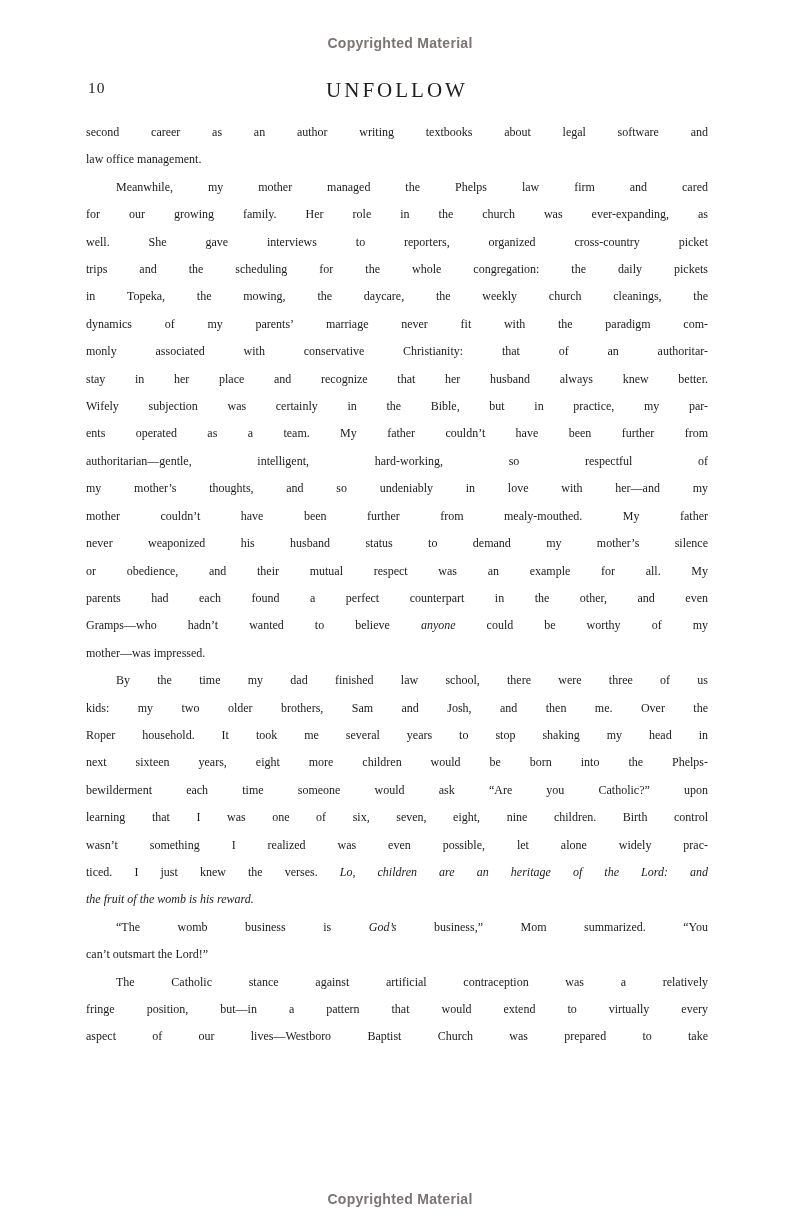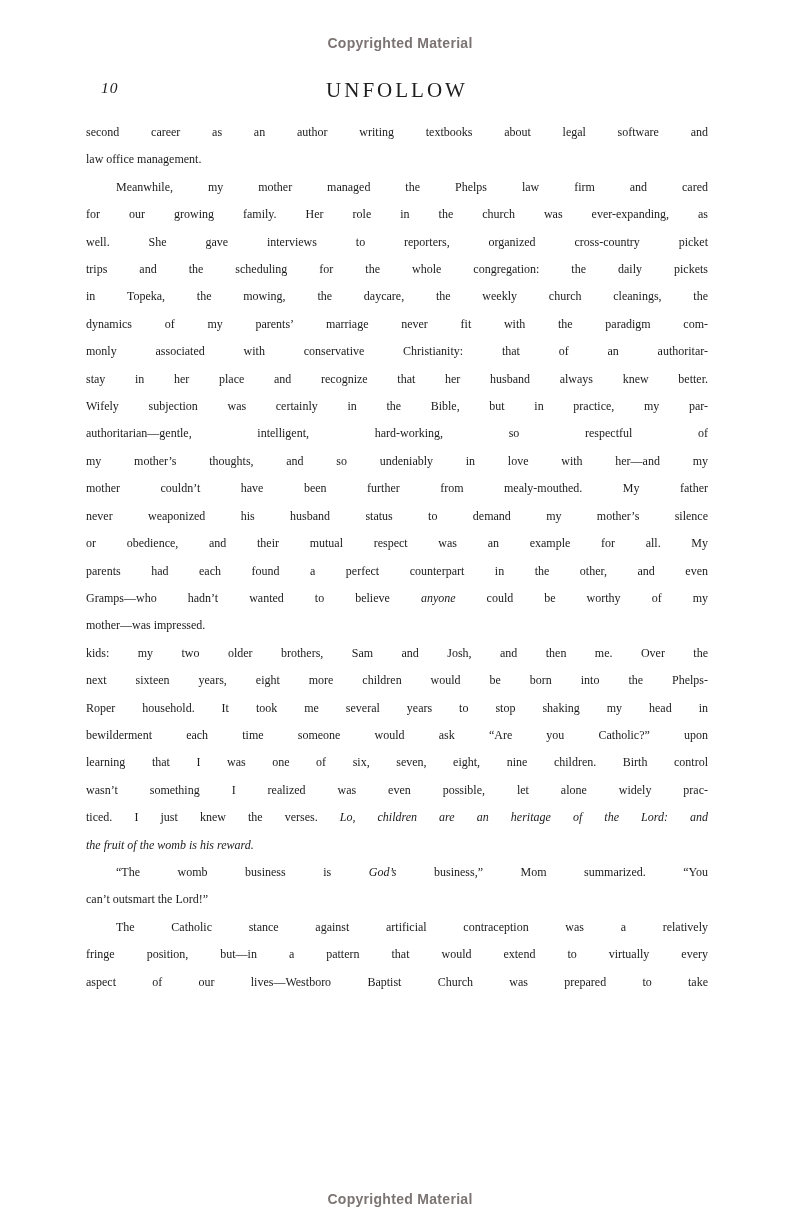--- a/index.html
+++ b/index.html
@@ -32,25 +32,24 @@
   .header {
     position: absolute;
     top: 70px;
     left: 86px;
     width: 622px;
     height: 22px;
     color: #1e1e1e;
   }
   .pagenum {
     position: absolute;
-    left: 15px;
+    left: 2px;
     top: 1px;
     font-size: 15.5px;
     letter-spacing: 1px;
-    font-style: italic;
   }
   .running {
     display: block;
     text-align: center;
     font-size: 21px;
     letter-spacing: 3px;
     font-weight: normal;
   }
   .bodytext {
     position: absolute;
@@ -87,31 +86,33 @@
       <div class="line lastline"><span>law office management.</span></div>
       <div class="line indent"><span>Meanwhile, my mother managed the Phelps law firm and cared</span></div>
       <div class="line"><span>for our growing family. Her role in the church was ever-expanding, as</span></div>
       <div class="line"><span>well. She gave interviews to reporters, organized cross-country picket</span></div>
       <div class="line"><span>trips and the scheduling for the whole congregation: the daily pickets</span></div>
       <div class="line"><span>in Topeka, the mowing, the daycare, the weekly church cleanings, the</span></div>
       <div class="line"><span>dynamics of my parents’ marriage never fit with the paradigm com-</span></div>
       <div class="line"><span>monly associated with conservative Christianity: that of an authoritar-</span></div>
       <div class="line"><span>stay in her place and recognize that her husband always knew better.</span></div>
       <div class="line"><span>Wifely subjection was certainly in the Bible, but in practice, my par-</span></div>
+      <div class="line"><span>ents operated as a team. My father couldn’t have been further from</span></div>
       <div class="line"><span>authoritarian—gentle, intelligent, hard-working, so respectful of</span></div>
       <div class="line"><span>my mother’s thoughts, and so undeniably in love with her—and my</span></div>
       <div class="line"><span>mother couldn’t have been further from mealy-mouthed. My father</span></div>
       <div class="line"><span>never weaponized his husband status to demand my mother’s silence</span></div>
       <div class="line"><span>or obedience, and their mutual respect was an example for all. My</span></div>
       <div class="line"><span>parents had each found a perfect counterpart in the other, and even</span></div>
       <div class="line"><span>Gramps—who hadn’t wanted to believe </span><span class="it">anyone</span><span> could be worthy of my</span></div>
       <div class="line lastline"><span>mother—was impressed.</span></div>
+      <div class="line indent"><span>By the time my dad finished law school, there were three of us</span></div>
       <div class="line"><span>kids: my two older brothers, Sam and Josh, and then me. Over the</span></div>
+      <div class="line"><span>Roper household. It took me several years to stop shaking my head in</span></div>
       <div class="line"><span>next sixteen years, eight more children would be born into the Phelps-</span></div>
-      <div class="line"><span>Roper household. It took me several years to stop shaking my head in</span></div>
       <div class="line"><span>bewilderment each time someone would ask “Are you Catholic?” upon</span></div>
       <div class="line"><span>learning that I was one of six, seven, eight, nine children. Birth control</span></div>
       <div class="line"><span>wasn’t something I realized was even possible, let alone widely prac-</span></div>
       <div class="line"><span>ticed. I just knew the verses. </span><span class="it">Lo, children are an heritage of the Lord: and</span></div>
       <div class="line lastline"><span class="it">the fruit of the womb is his reward.</span></div>
       <div class="line indent"><span>“The womb business is </span><span class="it">God’s</span><span> business,” Mom summarized. “You</span></div>
       <div class="line lastline"><span>can’t outsmart the Lord!”</span></div>
       <div class="line indent"><span>The Catholic stance against artificial contraception was a relatively</span></div>
       <div class="line"><span>fringe position, but—in a pattern that would extend to virtually every</span></div>
       <div class="line"><span>aspect of our lives—Westboro Baptist Church was prepared to take</span></div>

